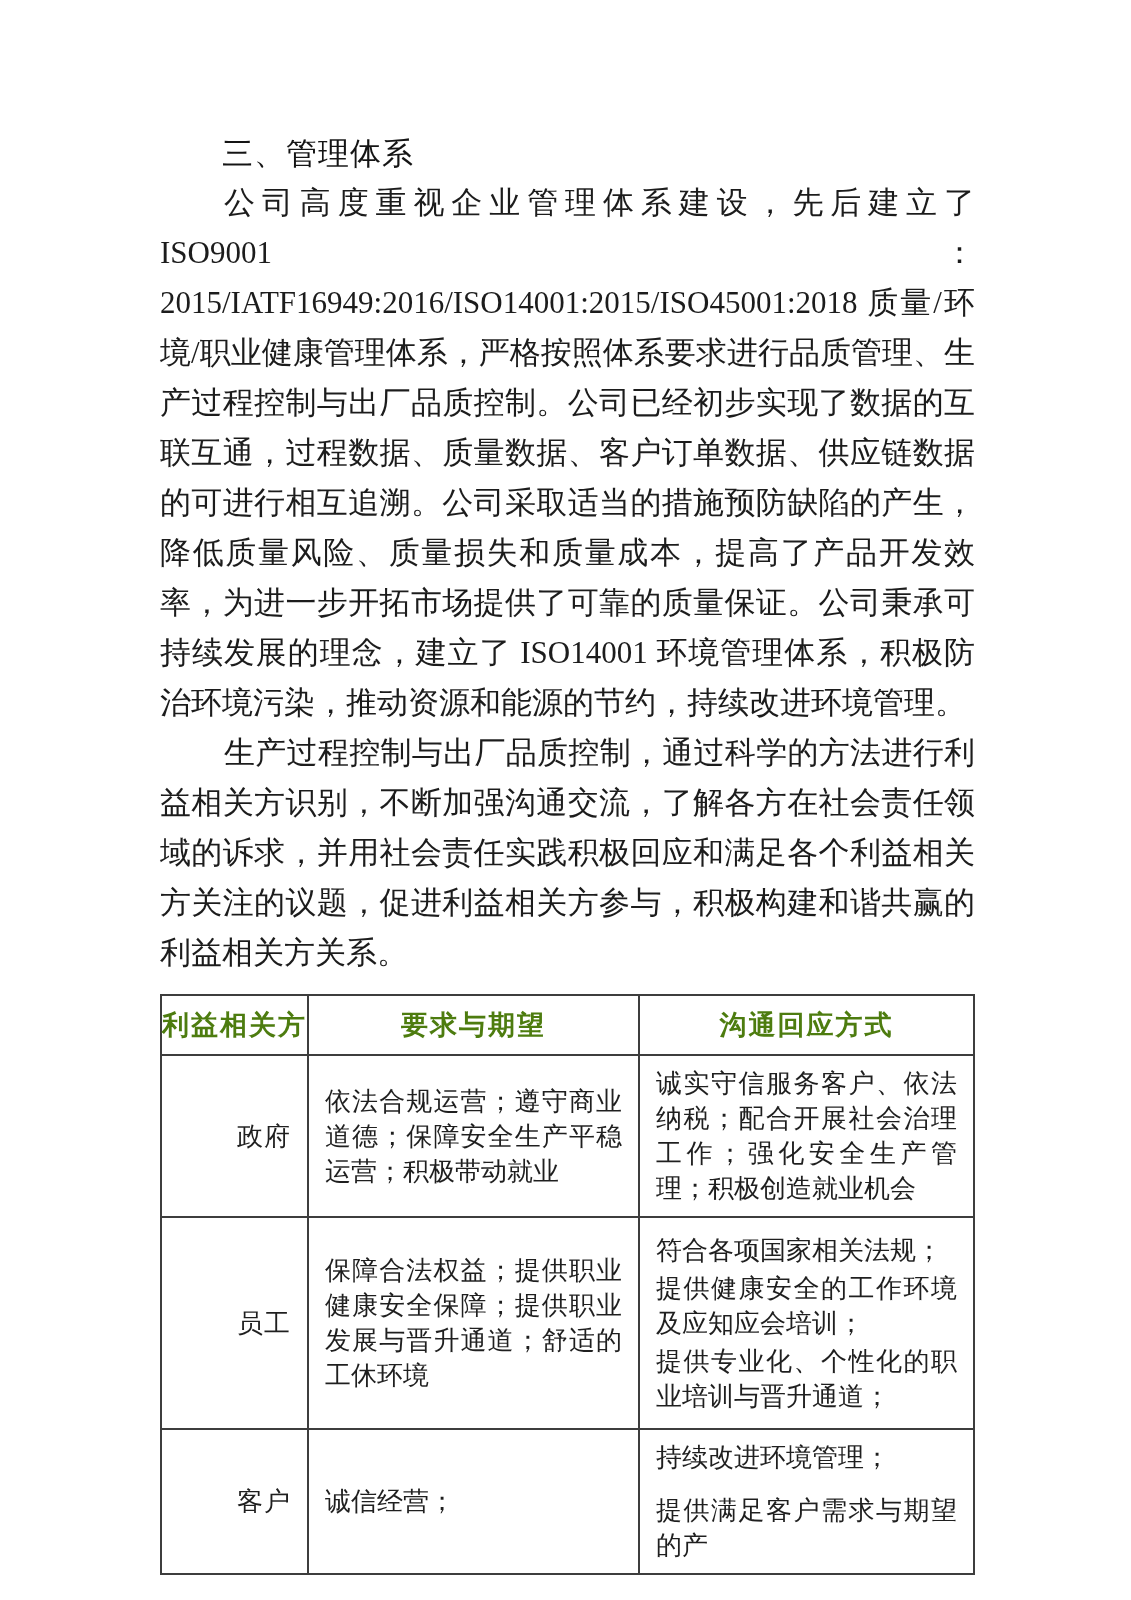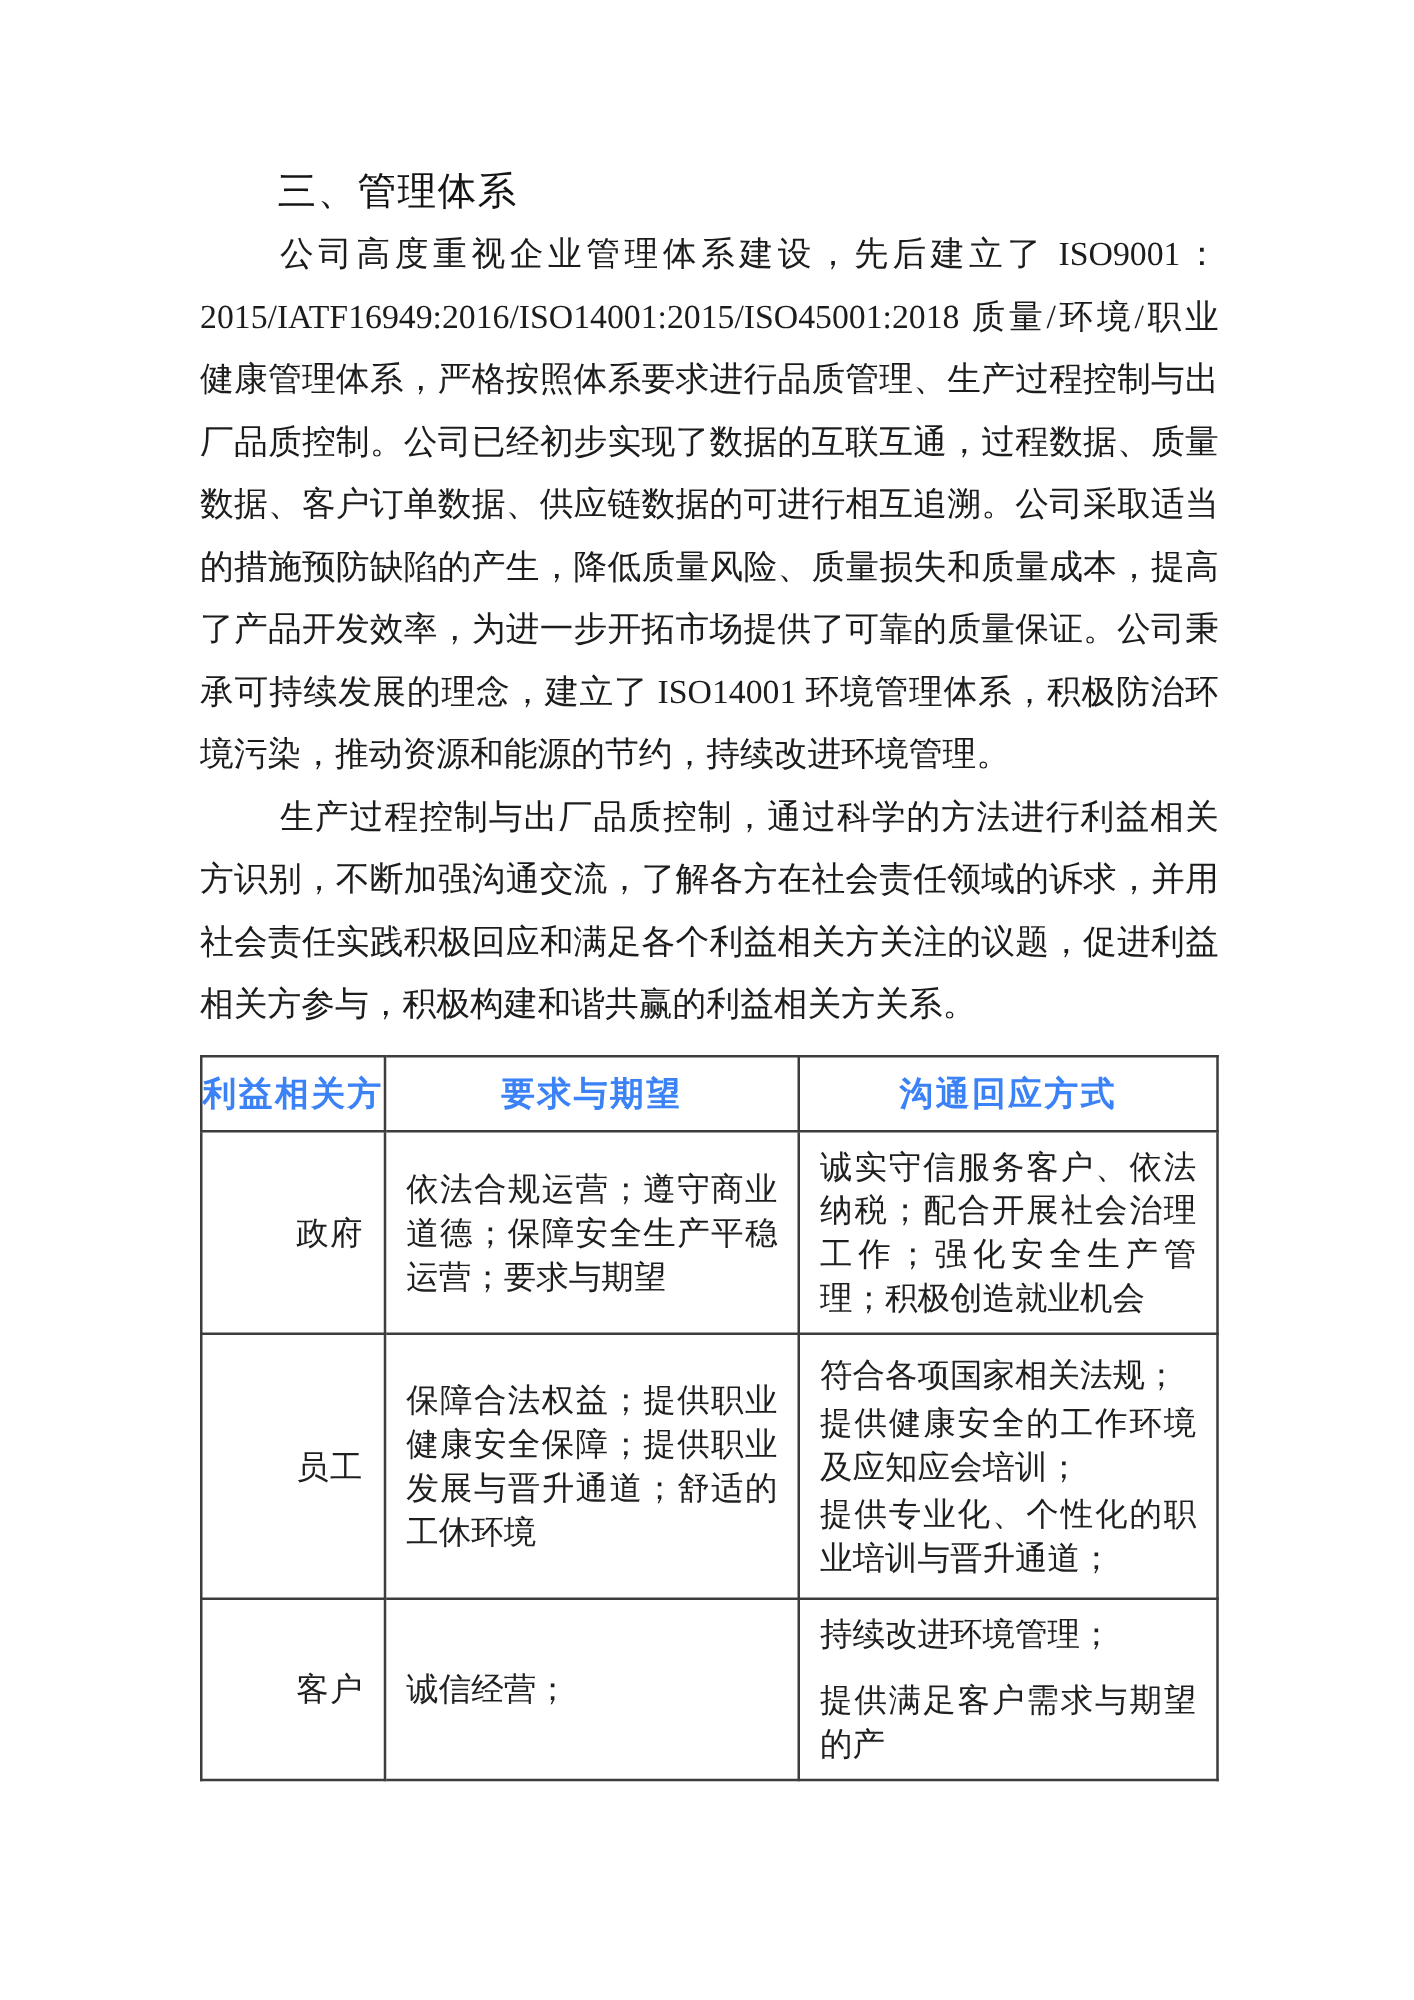--- a/index.html
+++ b/index.html
@@ -19,21 +19,21 @@
     font-family: "DejaVu Sans", "Liberation Sans", sans-serif;
     font-size: 31px;
     font-weight: 400;
     line-height: 50px;
     text-indent: 62px;
     letter-spacing: 1px;
     color: #141414;
     margin-top: 14px;
   }
   .body-para {
-    font-size: 27px;
+    font-size: 31px;
     line-height: 50px;
     text-align: justify;
     text-justify: inter-ideograph;
     text-indent: 64px;
     color: #1c1c1c;
   }
   table.stakeholders {
     width: 100%;
     margin-top: 16px;
     border-collapse: collapse;
@@ -43,21 +43,21 @@
   table.stakeholders td {
     border: 2px solid #3d3d3d;
   }
   table.stakeholders th {
     font-size: 27px;
     font-weight: 700;
     height: 60px;
     text-align: center;
     vertical-align: middle;
     letter-spacing: 2px;
-    color: #3b82f6;
+    color: #4d7c0f;
   }
   table.stakeholders td {
     font-size: 26px;
     line-height: 35px;
     vertical-align: middle;
     padding: 10px 16px;
     color: #1f1f1f;
   }
   td.stk-name {
     text-align: right;
@@ -96,21 +96,21 @@
       <tr>
         <th>利益相关方</th>
         <th>要求与期望</th>
         <th>沟通回应方式</th>
       </tr>
     </thead>
     <tbody>
       <tr class="row-gov">
         <td class="stk-name">政府</td>
         <td class="cell cell-exp">
-          <p>依法合规运营；遵守商业道德；保障安全生产平稳运营；要求与期望</p>
+          <p>依法合规运营；遵守商业道德；保障安全生产平稳运营；积极带动就业</p>
         </td>
         <td class="cell cell-resp">
           <p>诚实守信服务客户、依法纳税；配合开展社会治理工作；强化安全生产管理；积极创造就业机会</p>
         </td>
       </tr>
 
       <tr class="row-emp">
         <td class="stk-name">员工</td>
         <td class="cell cell-exp">
           <p>保障合法权益；提供职业健康安全保障；提供职业发展与晋升通道；舒适的工休环境</p>

